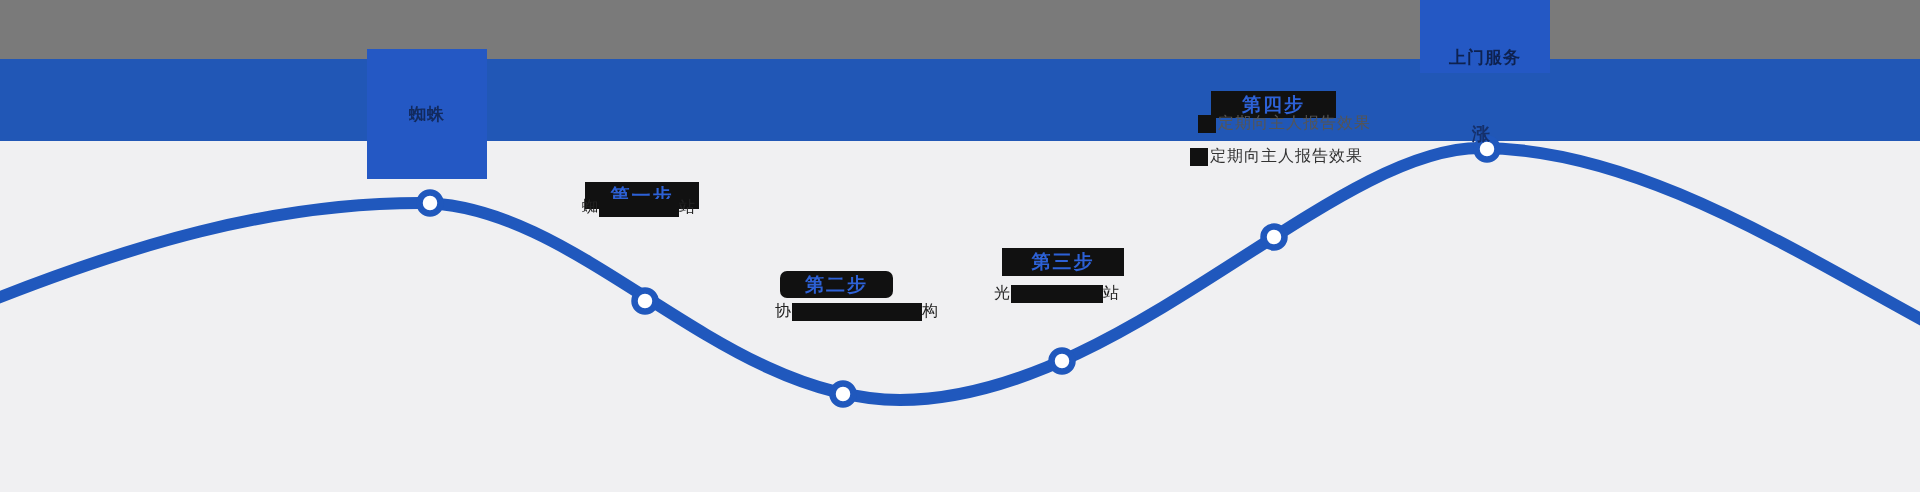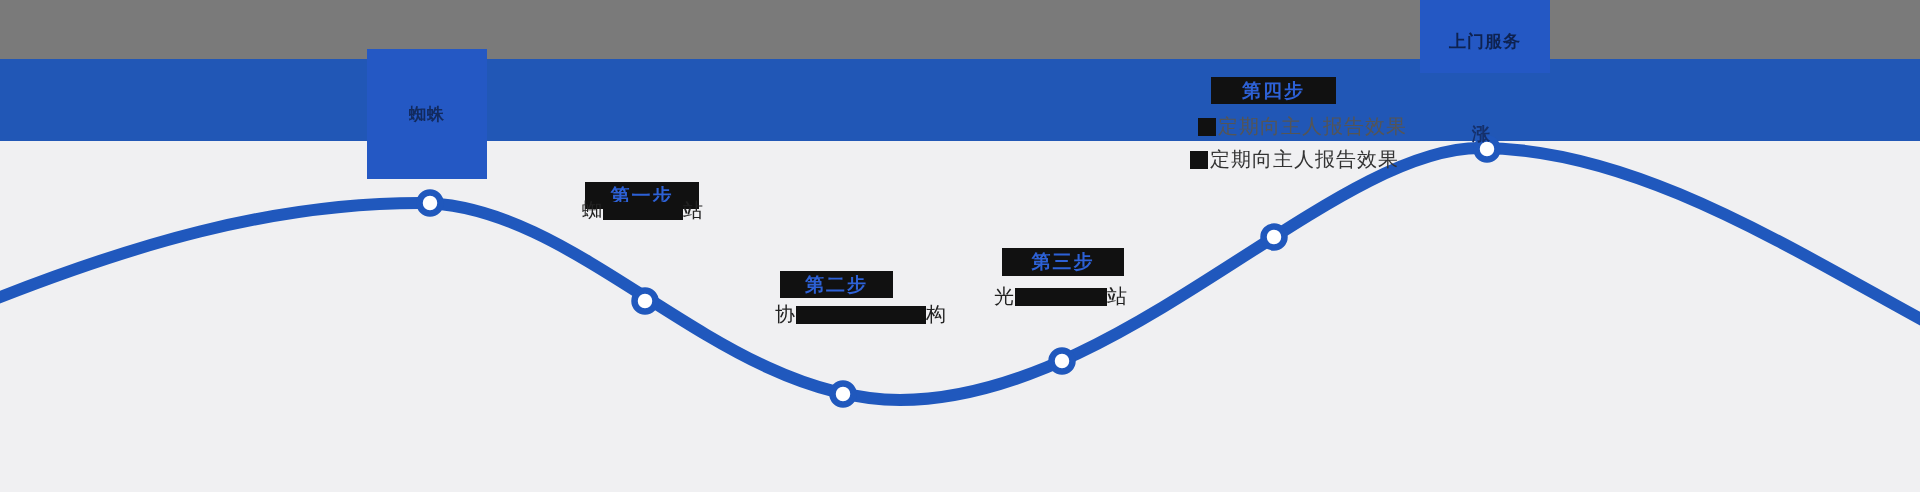--- a/index.html
+++ b/index.html
@@ -6,43 +6,43 @@
   body{font-family:"Liberation Sans","DejaVu Sans",sans-serif;}
   .stage{position:relative;width:1920px;height:492px;overflow:hidden;background:#f0f0f2;}
 
   
   .band-gray{position:absolute;left:0;top:0;width:1920px;height:59px;background:#7a7a7a;}
   .band-blue{position:absolute;left:0;top:59px;width:1920px;height:82px;background:#2157b6;}
 
   
   .box{position:absolute;background:#2458c4;z-index:3;display:flex;align-items:center;justify-content:center;}
   .box-spider{left:367px;top:49px;width:120px;height:130px;}
-  .box-service{left:1420px;top:0;width:130px;height:73px;align-items:flex-end;padding-bottom:20px;box-sizing:border-box;}
+  .box-service{left:1420px;top:0;width:130px;height:73px;align-items:flex-end;padding-bottom:4px;box-sizing:border-box;}
   .box-label{font-size:17px;font-weight:bold;color:#122a5e;letter-spacing:1px;}
   .box-service .box-label{color:#0e2250;}
 
   .rise-glyph{position:absolute;left:1472px;top:122px;z-index:3;font-size:18px;font-weight:bold;color:#15306b;}
 
   
   .curve-svg{position:absolute;left:0;top:0;z-index:2;pointer-events:none;}
 
   
   .step-title{position:absolute;z-index:4;background:#111111;color:#2d61d6;font-weight:bold;
               font-size:19px;text-align:center;line-height:27px;height:27px;letter-spacing:2px;}
-  .step-desc{position:absolute;z-index:4;display:flex;align-items:center;font-size:20px;color:#222;letter-spacing:1px;}
+  .step-desc{position:absolute;z-index:4;display:flex;align-items:center;font-size:16px;color:#222;letter-spacing:1px;}
   .redact{display:inline-block;height:18px;background:#111111;}
   .rw80{width:80px;} .rw130{width:130px;} .rw92{width:92px;} .rw18{width:18px;margin-right:2px;}
 
   .s1-title{left:585px;top:182px;width:114px;}
   .s1-desc{left:582px;top:197px;}
-  .s2-title{left:780px;top:271px;width:113px;}
+  .s2-title{left:780px;top:271px;width:113px;border-radius:7px;}
   .s2-desc{left:775px;top:301px;}
   .s3-title{left:1002px;top:248px;width:122px;height:28px;line-height:28px;}
   .s3-desc{left:994px;top:283px;}
-  .s4-title{left:1211px;top:77px;width:125px;}
+  .s4-title{left:1211px;top:91px;width:125px;}
   .s4-line1{left:1198px;top:113px;color:#555;}
   .s4-line2{left:1190px;top:146px;color:#333;}
 </style>
 </head>
 <body>
 
 <div class="stage">
 
   <div class="band-gray"></div>
   <div class="band-blue"></div>

